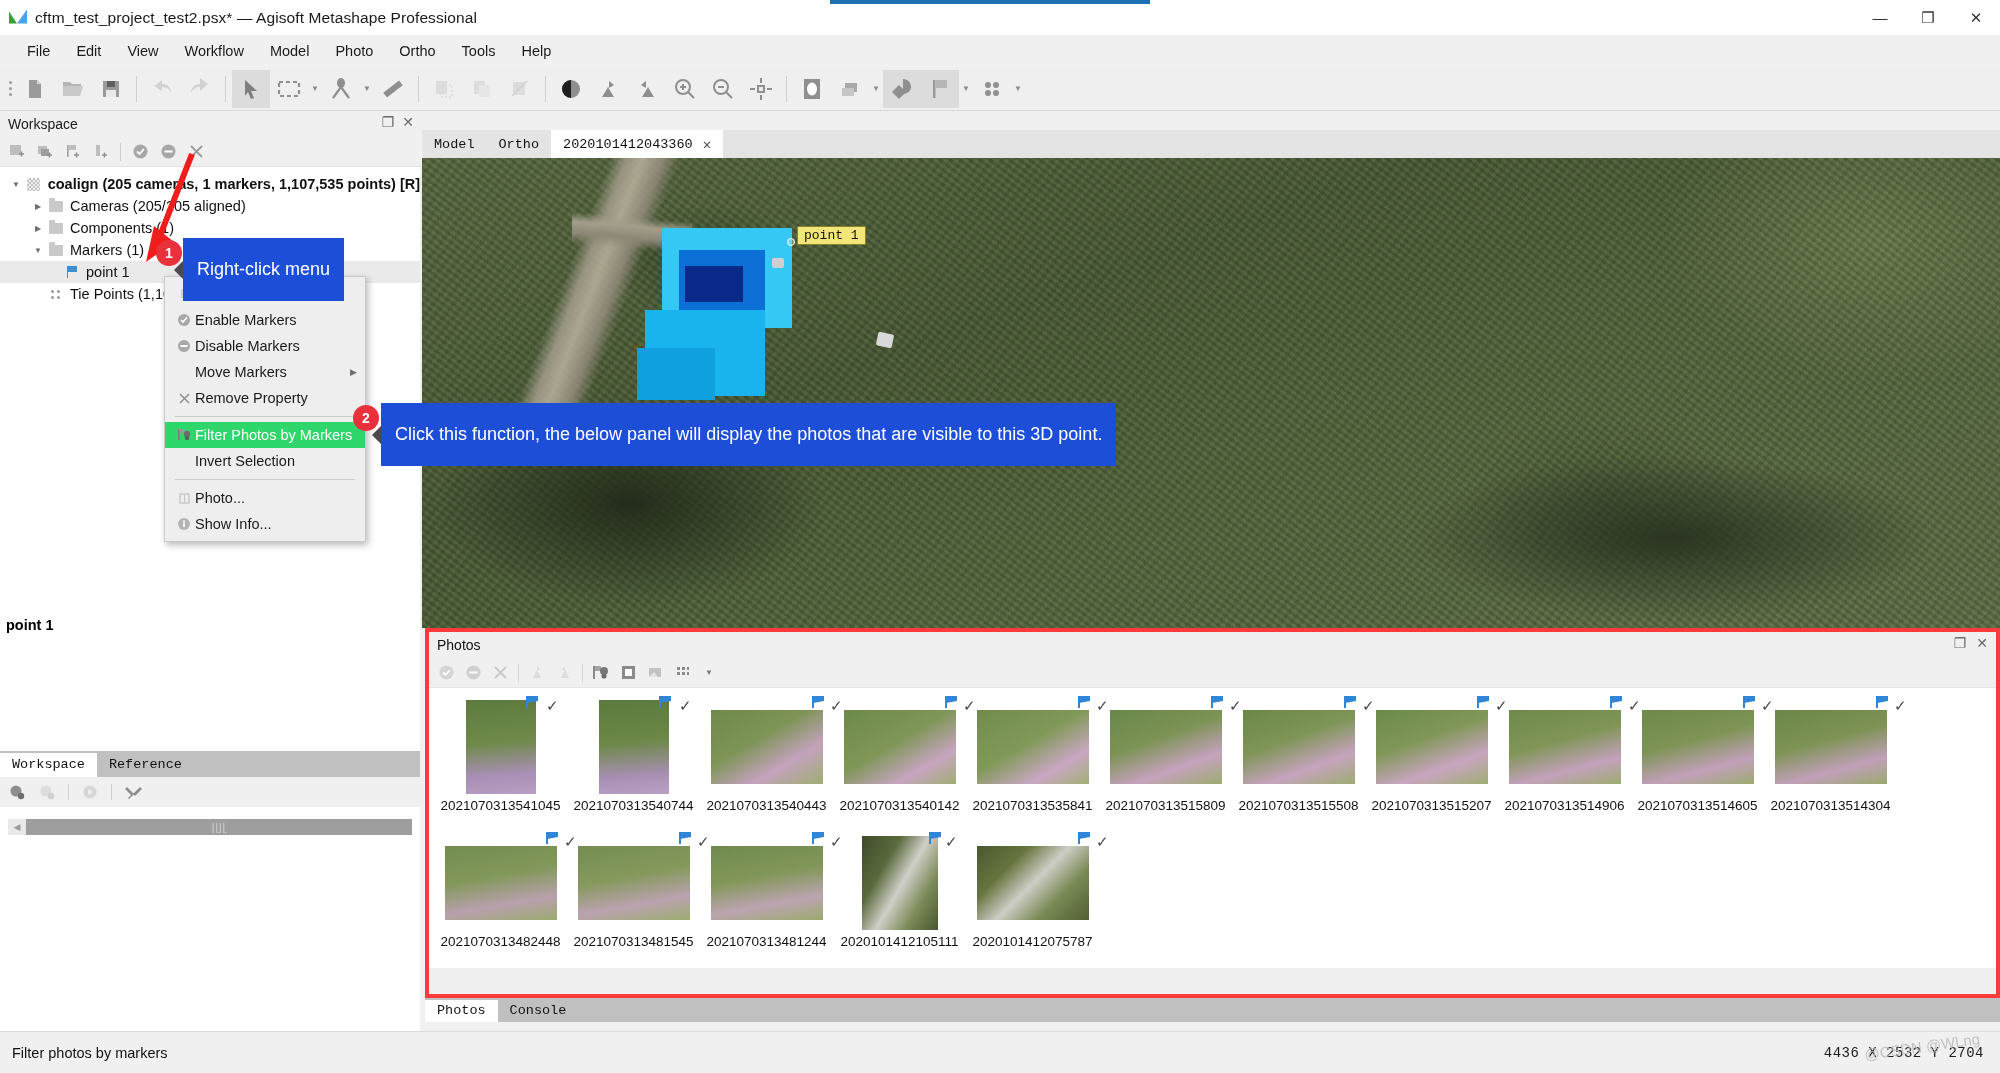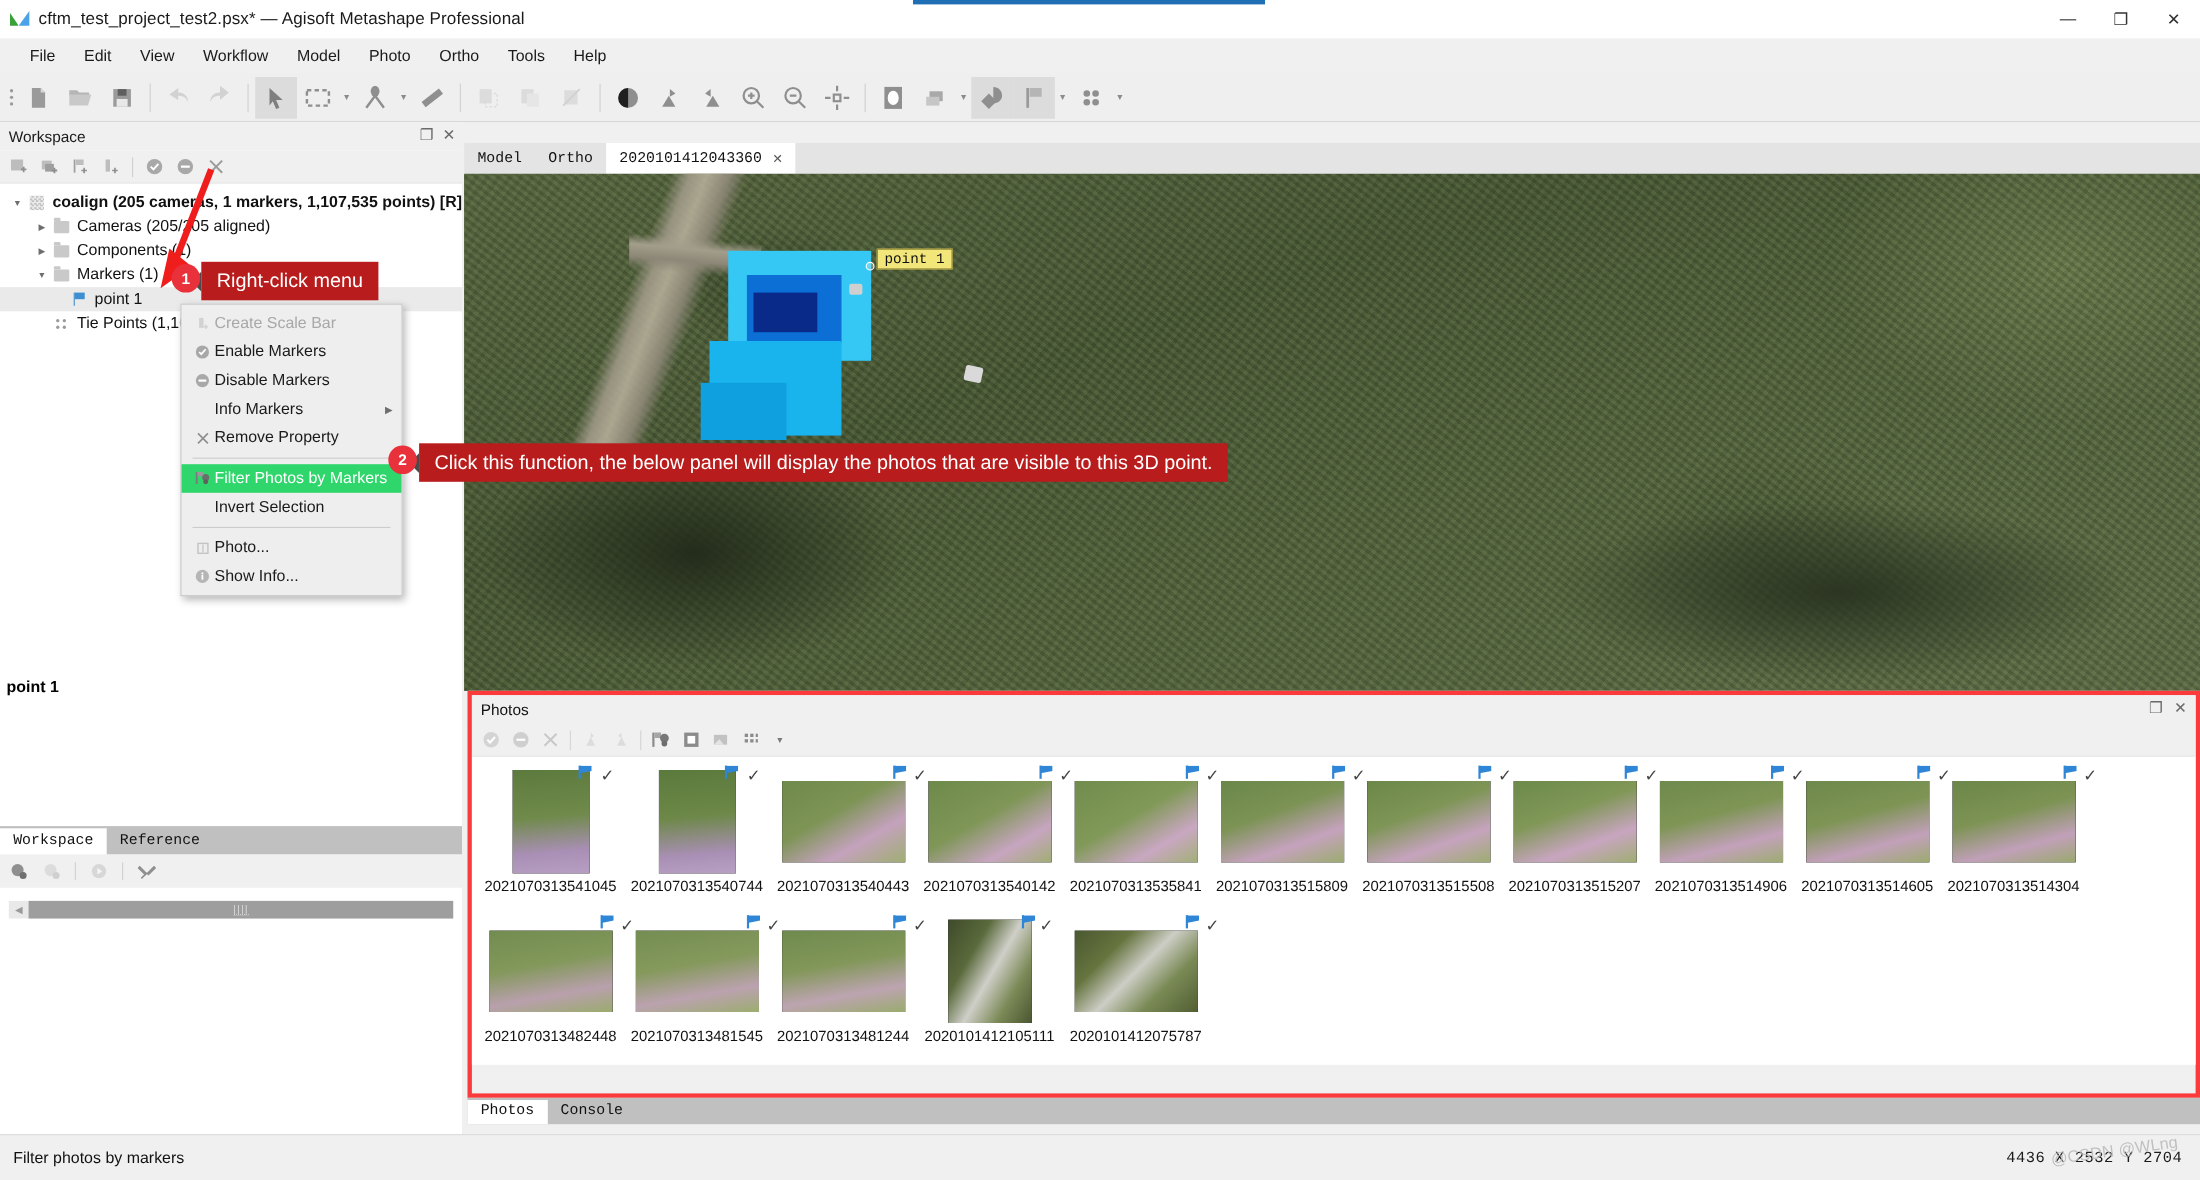--- a/index.html
+++ b/index.html
@@ -184,22 +184,22 @@
      border:1px solid #c9c9c9;box-shadow:2px 3px 7px rgba(0,0,0,.28); z-index:40;
      padding:4px 0;}
   .mi{ height:26px;display:flex;align-items:center;font-size:14.5px;color:#1a1a1a;padding-left:8px;}
   .mi.disabled{ color:#a8a8a8; }
   .mi.hl{ background:#2fd66b;color:#fff; }
   .mi .mico{ width:22px;display:flex;align-items:center;justify-content:center;font-size:13px;color:#8e8e8e;}
   .mi .sub{ margin-left:auto;margin-right:8px;font-size:9px;color:#6e6e6e;}
   .msep{ height:1px;background:#cccccc;margin:5px 10px; }
 
   
-  .callout{ position:absolute;background:#b91c1c;color:#fff;display:flex;align-items:flex-start;
-     font-size:18px;padding:7px 14px;z-index:60;}
+  .callout{ position:absolute;background:#1d4ed8;color:#fff;display:flex;align-items:flex-start;
+     font-size:18px;padding:21px 14px;z-index:60;}
   .callout:before{ content:"";position:absolute;left:-9px;top:50%;transform:translateY(-50%);
      width:0;height:0;border-top:9px solid transparent;border-bottom:9px solid transparent;
      border-right:9px solid #4a4a4a; }
   .badge{ position:absolute;width:26px;height:26px;border-radius:50%;background:#e8313a;color:#fff;
      display:flex;align-items:center;justify-content:center;font-size:14px;font-weight:bold;z-index:61;}
   .redarrow{ position:absolute;left:140px;top:150px;width:60px;height:115px;z-index:55;}
 </style>
 </head>
 <body>
 
@@ -893,21 +893,21 @@
       <span class="mico">
         <svg width="14" height="14" viewBox="0 0 14 14">
             <circle cx="7" cy="7" r="6" fill="#a8a8a8"></circle>
             <rect x="3.5" y="6" width="7" height="2" fill="#fff"></rect>
           </svg>
       </span>
       <span>Disable Markers</span>
     </div>
     <div class="mi">
       <span class="mico"></span>
-      <span>Info Markers</span>
+      <span>Move Markers</span>
       <span class="sub">▶</span>
     </div>
     <div class="mi">
       <span class="mico">
         <svg width="13" height="13" viewBox="0 0 13 13">
             <path d="M2 2l9 9M11 2L2 11" stroke="#8f8f8f" stroke-width="1.5"></path>
           </svg>
       </span>
       <span>Remove Property</span>
     </div>

